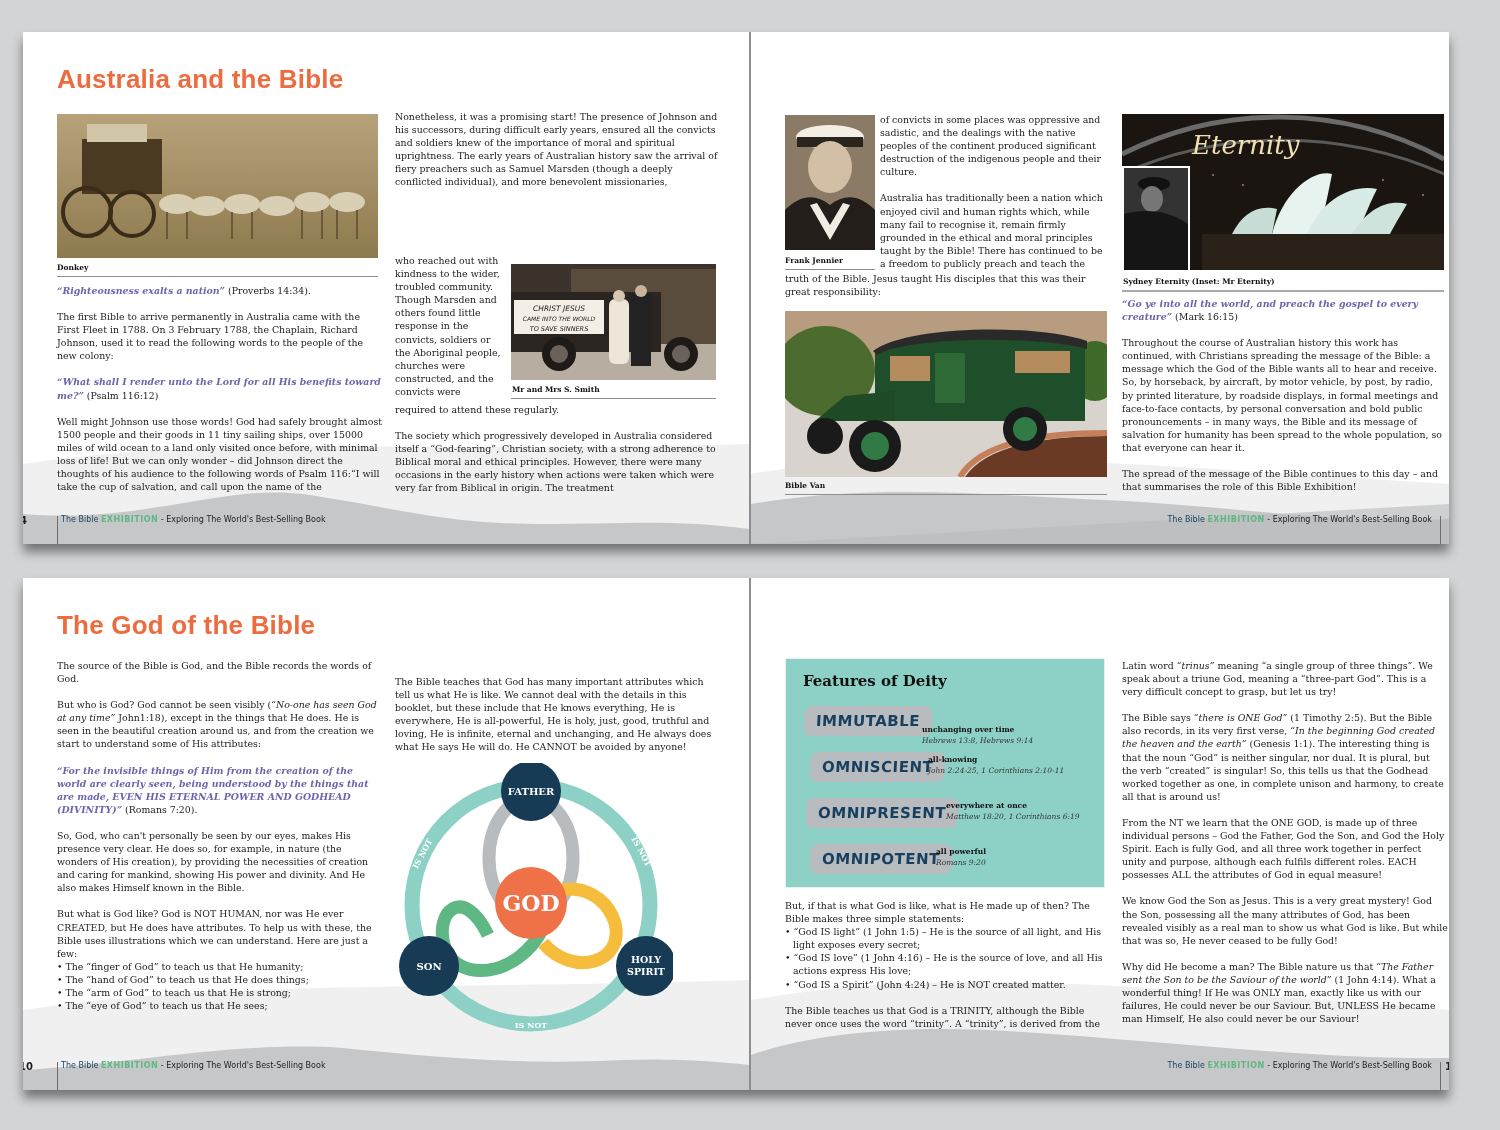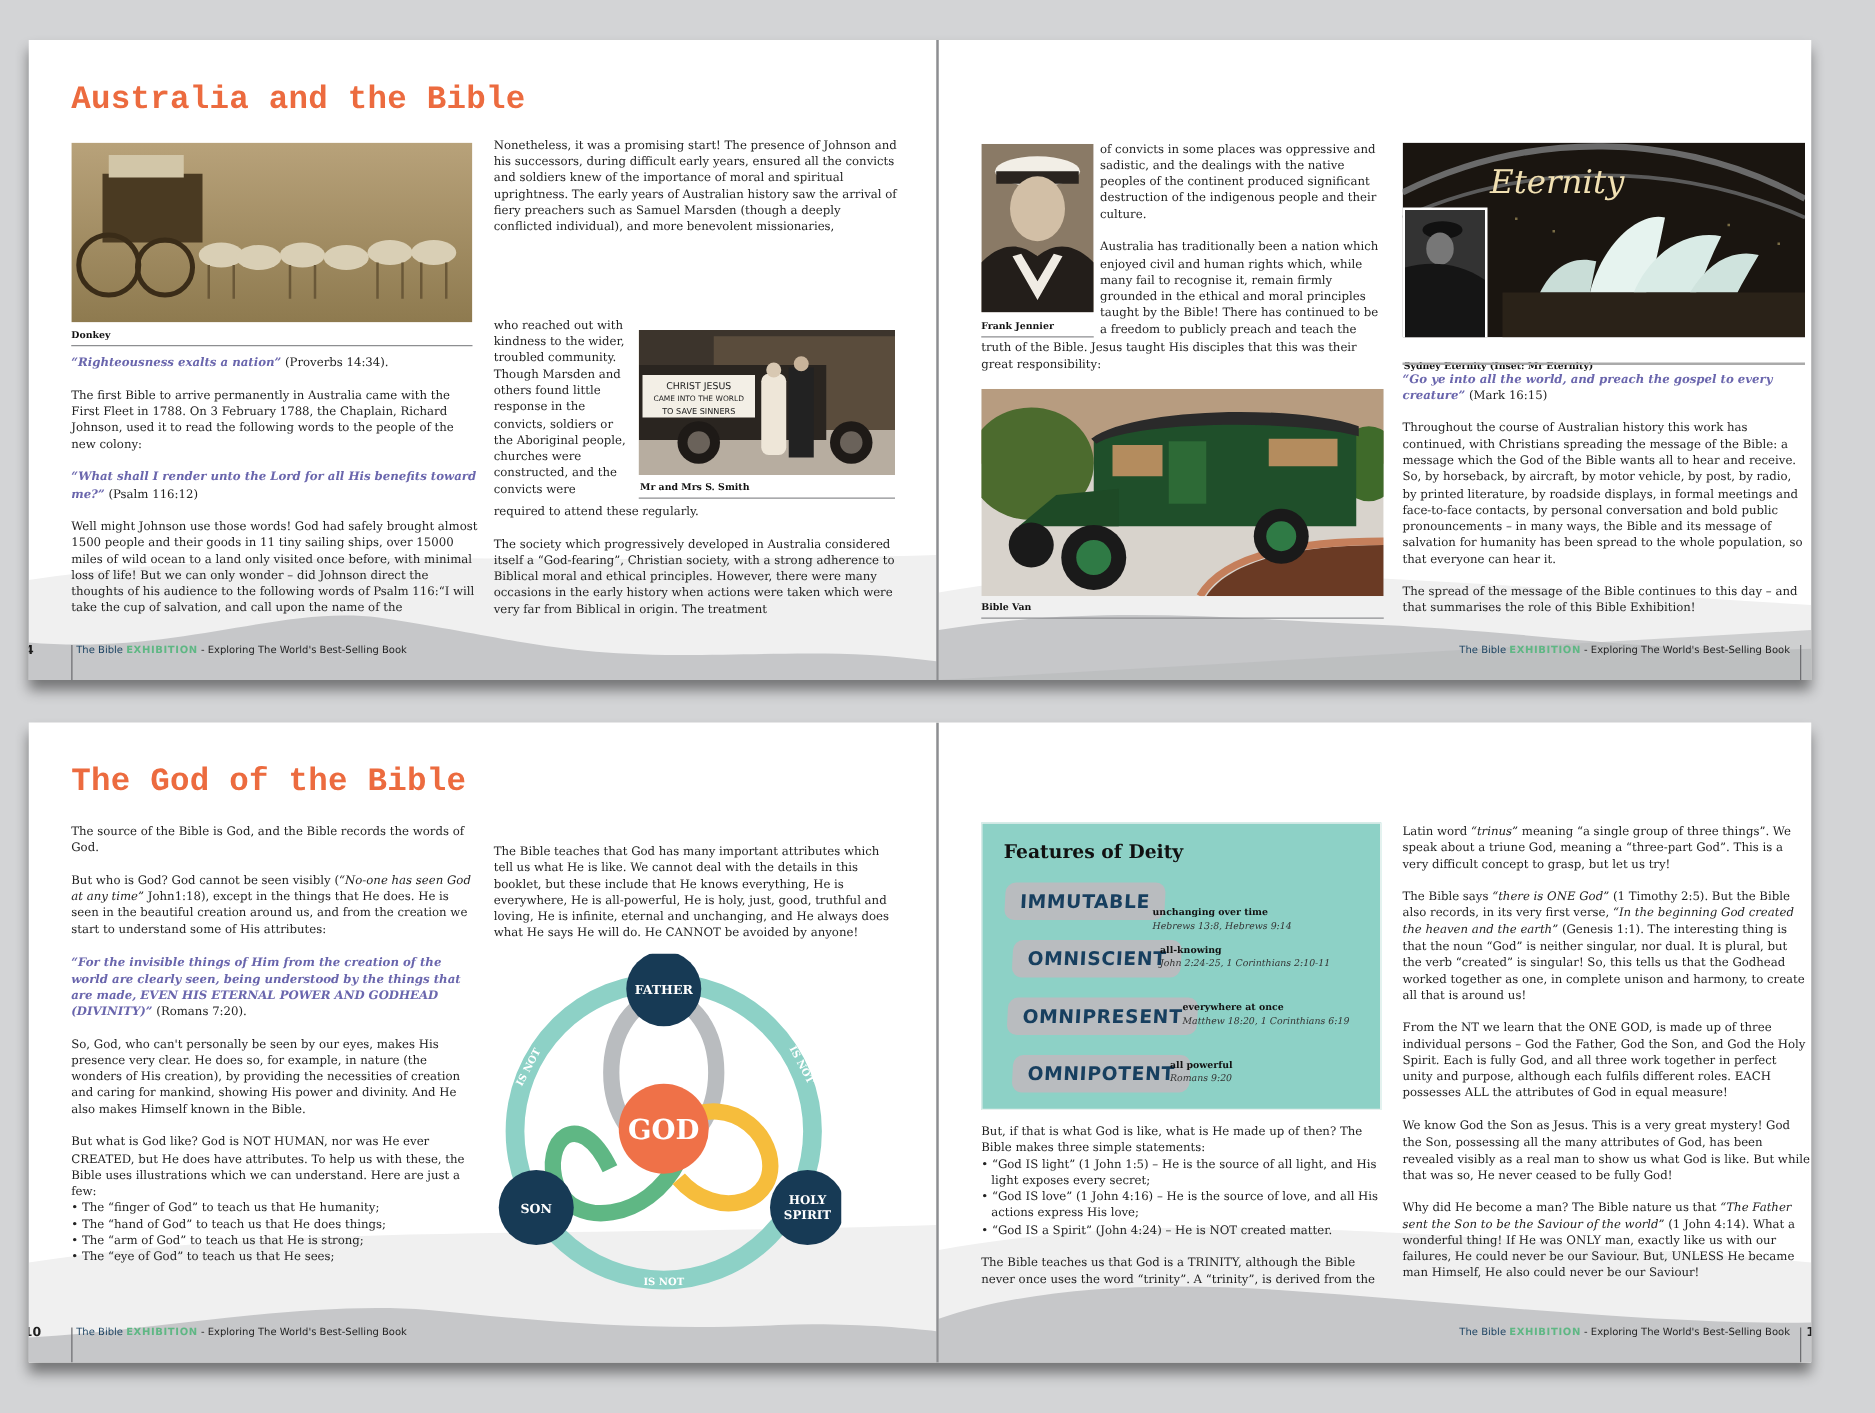--- a/index.html
+++ b/index.html
@@ -11,21 +11,21 @@
   .spread.top { top: 32px; height: 512px; }
   .spread.bottom { top: 578px; height: 512px; }
   .gutter { position: absolute; left: 726px; top: 0; width: 2px; height: 100%; background: #8d8e91; z-index: 3; }
 
   .hills { position: absolute; left: 0; bottom: 0; width: 100%; height: 120px; z-index: 0; }
 
   .page { position: absolute; top: 0; width: 713px; height: 100%; z-index: 1; }
   .page.left { left: 0; }
   .page.right { left: 728px; }
 
-  .title { position: absolute; left: 34px; font-family: Liberation Mono, monospace; font-weight: bold;
+  .title { position: absolute; left: 34px; font-family: Liberation Sans, sans-serif; font-weight: bold;
            color: #ec6b3f; font-size: 26px; letter-spacing: 0.2px; }
 
   .txt { position: absolute; font-size: 9.4px; line-height: 13.1px; color: #222; }
   .txt p { margin-bottom: 13px; }
   .q { font-weight: bold; font-style: italic; color: #6a66ad; }
   .it { font-style: italic; }
   .bl { padding-left: 8px; text-indent: -8px; }
 
   .photo { position: absolute; overflow: hidden; }
   .caption { position: absolute; font-size: 7.5px; font-weight: bold; color: #111; }
@@ -110,21 +110,21 @@
 
     <div class="txt" style="left:372px; top:78px; width:324px;">
       <p style="margin-bottom:0">Nonetheless, it was a promising start! The presence of Johnson and his successors, during difficult early years, ensured all the convicts and soldiers knew of the importance of moral and spiritual uprightness. The early years of Australian history saw the arrival of fiery preachers such as Samuel Marsden (though a deeply conflicted individual), and more benevolent missionaries,</p>
     </div>
     <div class="txt" style="left:372px; top:222px; width:112px;">who reached out with kindness to the wider, troubled community. Though Marsden and others found little response in the convicts, soldiers or the Aboriginal people, churches were constructed, and the convicts were</div>
     <div class="txt" style="left:372px; top:371px; width:324px;">
       <p>required to attend these regularly.</p>
       <p>The society which progressively developed in Australia considered itself a “God-fearing”, Christian society, with a strong adherence to Biblical moral and ethical principles. However, there were many occasions in the early history when actions were taken which were very far from Biblical in origin. The treatment</p>
     </div>
 
-    <div class="photo" style="left:488px; top:232px; width:205px; height:116px; background:#c9c2b5;">
+    <div class="photo" style="left:488px; top:232px; width:205px; height:116px; background:#c9c2b5;font-style:italic;">
       <svg width="205" height="116" viewBox="0 0 205 116">
         <rect width="205" height="116" fill="#b7ada0"></rect>
         <rect x="0" y="0" width="205" height="28" fill="#3c342c"></rect>
         <rect x="60" y="5" width="145" height="75" fill="#5a4c3c"></rect>
         <rect x="0" y="28" width="150" height="60" fill="#2a2520"></rect>
         <rect x="3" y="36" width="90" height="34" fill="#f3efe6"></rect>
         <text x="48" y="47" font-size="7.5" text-anchor="middle" fill="#222" font-family="DejaVu Sans, sans-serif">CHRIST JESUS</text>
         <text x="48" y="57" font-size="6" text-anchor="middle" fill="#222" font-family="DejaVu Sans, sans-serif">CAME INTO THE WORLD</text>
         <text x="48" y="67" font-size="6.5" text-anchor="middle" fill="#222" font-family="DejaVu Sans, sans-serif">TO SAVE SINNERS</text>
         <circle cx="48" cy="90" r="17" fill="#1e1a17"></circle>
@@ -210,21 +210,21 @@
         <path d="M230,120 C245,95 265,85 285,90 C278,102 272,112 268,120 Z" fill="#cfe3dd"></path>
         <path d="M110,120 C120,100 135,90 155,95 L150,120 Z" fill="#c9ddd7"></path>
         <rect x="80" y="120" width="242" height="36" fill="#2a2218"></rect>
         <rect x="0" y="52" width="68" height="104" fill="#fff"></rect>
         <rect x="2" y="54" width="64" height="102" fill="#333"></rect>
         <ellipse cx="32" cy="70" rx="16" ry="7" fill="#111"></ellipse>
           <ellipse cx="30" cy="85" rx="11" ry="13" fill="#777"></ellipse>
         <path d="M2,156 L2,100 C20,95 45,95 66,110 L66,156 Z" fill="#151515"></path>
       </svg>
     </div>
-    <div class="caption" style="left:372px; top:245px;margin-top:11px;">Sydney Eternity  (Inset: Mr Eternity)</div>
+    <div class="caption" style="left:372px; top:245px;">Sydney Eternity  (Inset: Mr Eternity)</div>
     <div class="rule" style="left:371px; top:258px; width:322px; background:#aaa; height:1.5px;"></div>
 
     <div class="txt" style="left:371px; top:265px; width:325px;">
       <p><span class="q">“Go ye into all the world, and preach the gospel to every creature”</span><span> (Mark 16:15)</span></p>
       <p>Throughout the course of Australian history this work has continued, with Christians spreading the message of the Bible: a message which the God of the Bible wants all to hear and receive. So, by horseback, by aircraft, by motor vehicle, by post, by radio, by printed literature, by roadside displays, in formal meetings and face-to-face contacts, by personal conversation and bold public pronouncements – in many ways, the Bible and its message of salvation for humanity has been spread to the whole population, so that everyone can hear it.</p>
       <p>The spread of the message of the Bible continues to this day – and that summarises the role of this Bible Exhibition!</p>
     </div>
 
     <div class="footer" style="right:32px;">
       <span class="brand1">The Bible </span><span class="brand2">EXHIBITION</span><span> - Exploring The World's Best-Selling Book</span>

